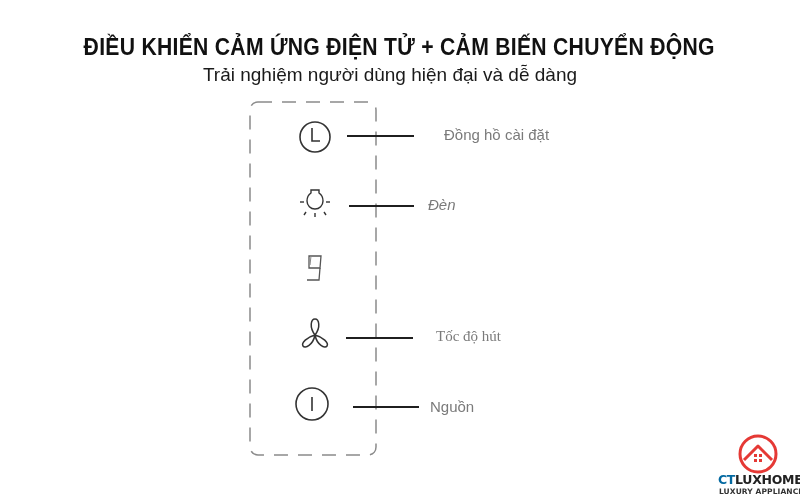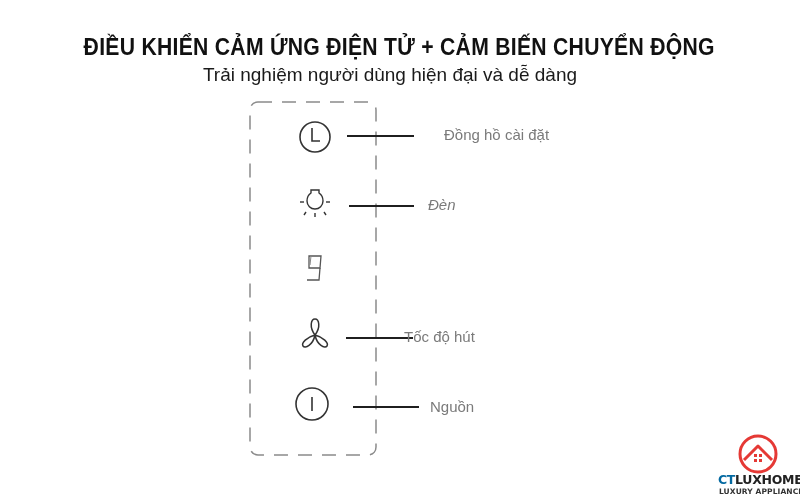--- a/index.html
+++ b/index.html
@@ -81,21 +81,21 @@
 </div>
 
 <div class="icon" style="left:295px; top:313px;">
   <svg viewBox="0 0 40 40">
     <path d="M20 22 C14 14 16 6 20 6 C24 6 26 14 20 22 Z" fill="none" stroke="#333" stroke-width="1.5"></path>
     <path d="M20 22 C12 24 6 30 8 33 C10 36 18 32 20 22 Z" fill="none" stroke="#333" stroke-width="1.5"></path>
     <path d="M20 22 C28 24 34 30 32 33 C30 36 22 32 20 22 Z" fill="none" stroke="#333" stroke-width="1.5"></path>
   </svg>
 </div>
 <div class="leader" style="left:346px; top:337px; width:67px;"></div>
-<div class="label" style="left:404px; top:328px;">Tốc độ hút</div>
+<div class="label" style="left:436px; top:328px;font-family:Liberation Serif, serif;">Tốc độ hút</div>
 
 <div class="icon" style="left:292px; top:384px;">
   <svg viewBox="0 0 40 40">
       <circle cx="20" cy="20" r="16" fill="none" stroke="#333" stroke-width="1.6"></circle>
       <line x1="20" y1="13" x2="20" y2="27" stroke="#333" stroke-width="1.6"></line>
     </svg>
 </div>
 <div class="leader" style="left:353px; top:406px; width:66px;"></div>
 <div class="label" style="left:430px; top:398px;">Nguồn</div>
 

